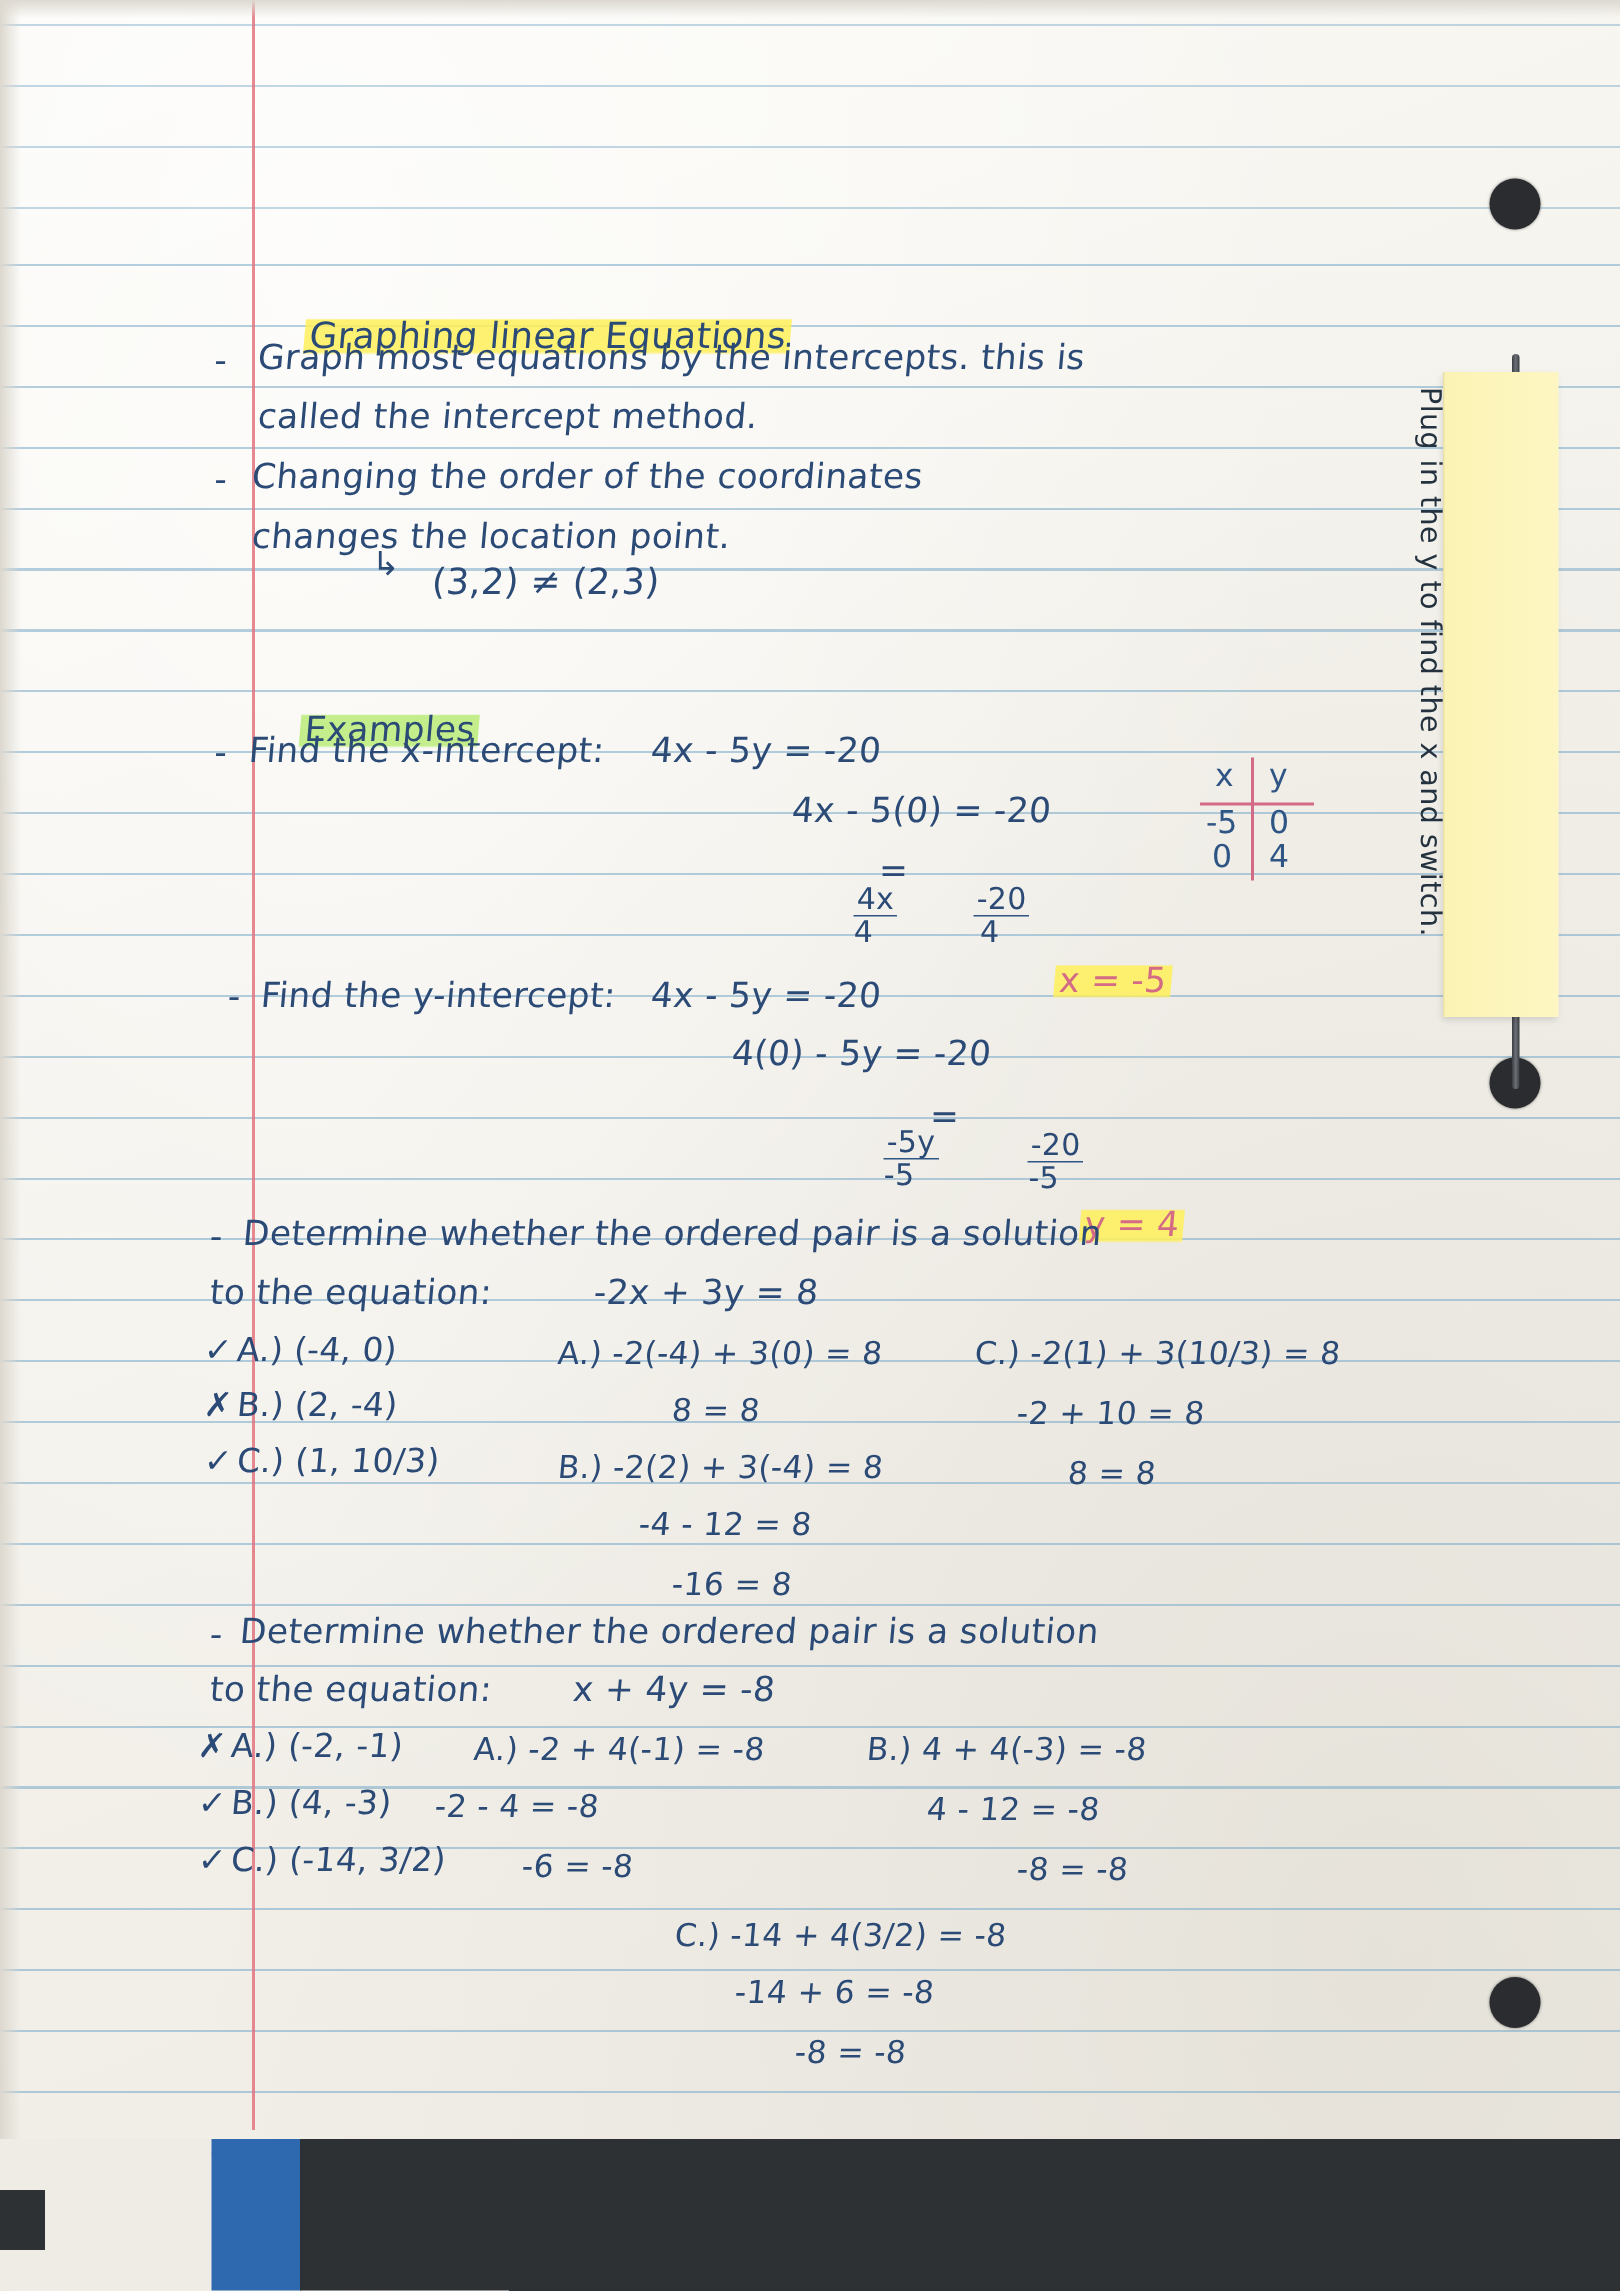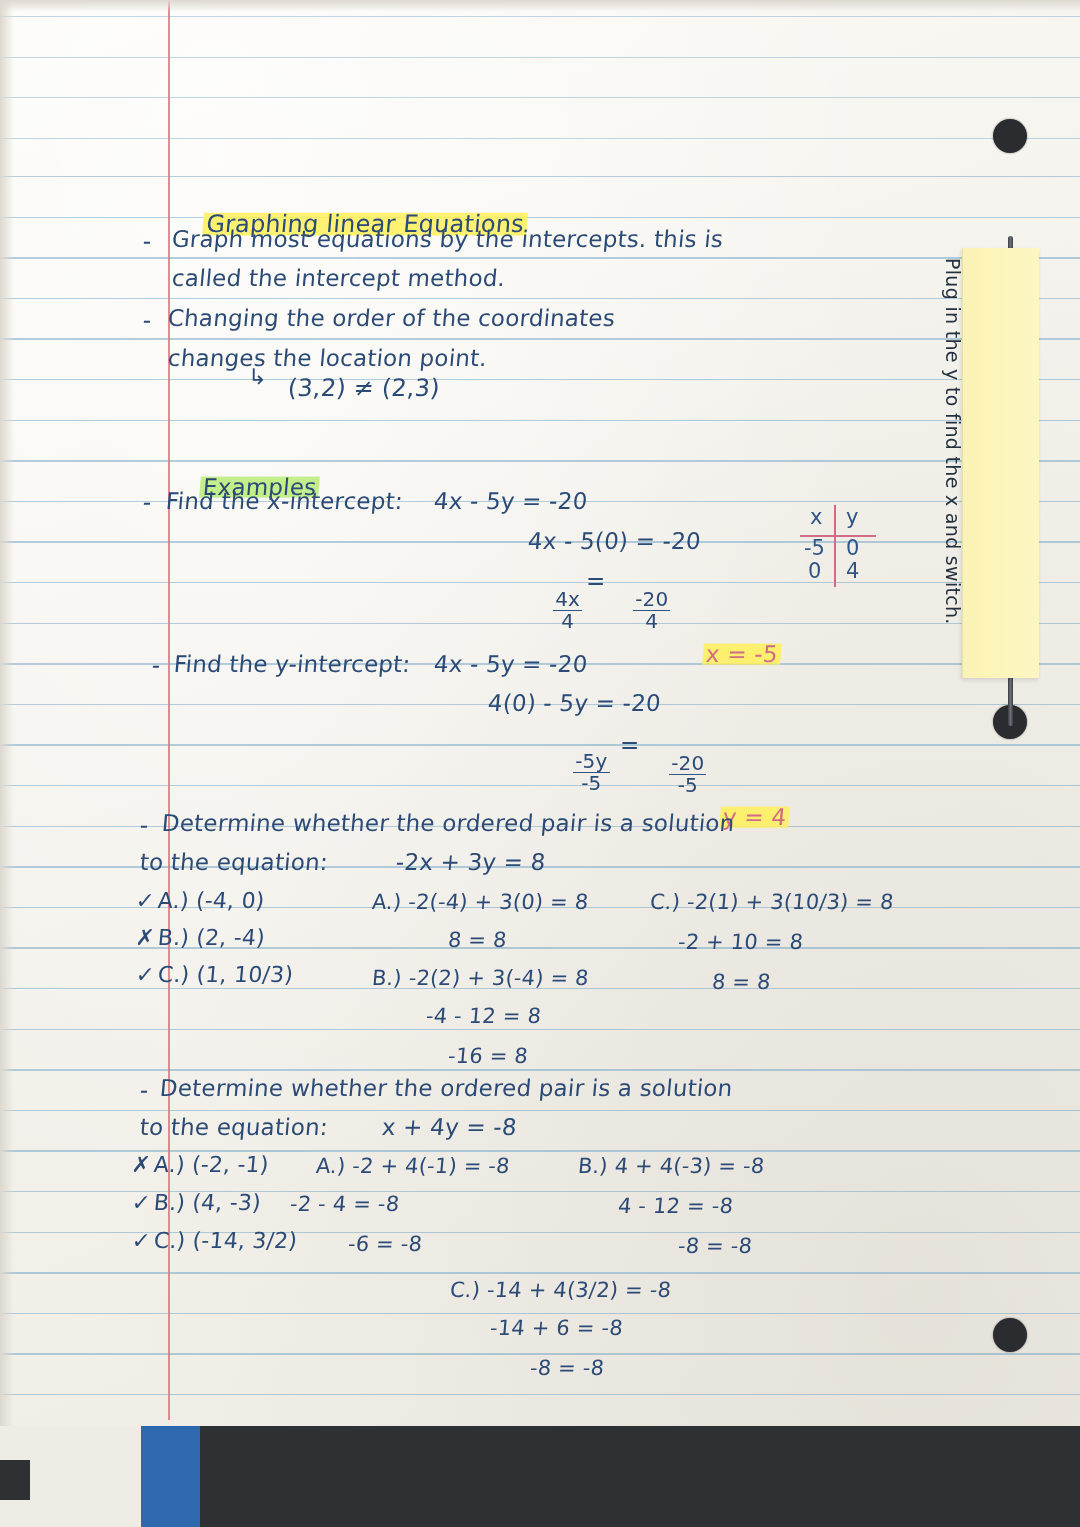--- a/index.html
+++ b/index.html
@@ -107,21 +107,21 @@
   }
   .hl-green{
     background:linear-gradient(to bottom, rgba(186,236,120,.0) 8%, rgba(186,236,120,.85) 12%, rgba(186,236,120,.85) 88%, rgba(186,236,120,0) 95%);
     padding:0 3px;
   }
   .s22{font-size:22px;}
   .s23{font-size:23px;}
   .s24{font-size:24px;}
   .sk{ transform:skewX(-5deg); }
   .frac{display:inline-block;text-align:center;vertical-align:middle;line-height:1.05;font-size:20px;}
-  .frac .num{display:block;border-bottom:1.6px solid #2f5585;padding:0 2px;}
+  .frac .num{display:block;border-bottom:1.6px solid #2f5585;padding:0 2px;margin-left:16px;}
   .frac .den{display:block;padding:0 2px;}
   .tbl{position:absolute;font-size:21px;color:#2f5585;}
   .tbl .v{position:absolute;width:1.8px;background:#d36b86;}
   .tbl .h{position:absolute;height:1.8px;background:#d36b86;}
 </style>
 </head>
 <body>
 
 <div id="paper">
   <div id="rules-top"></div>

